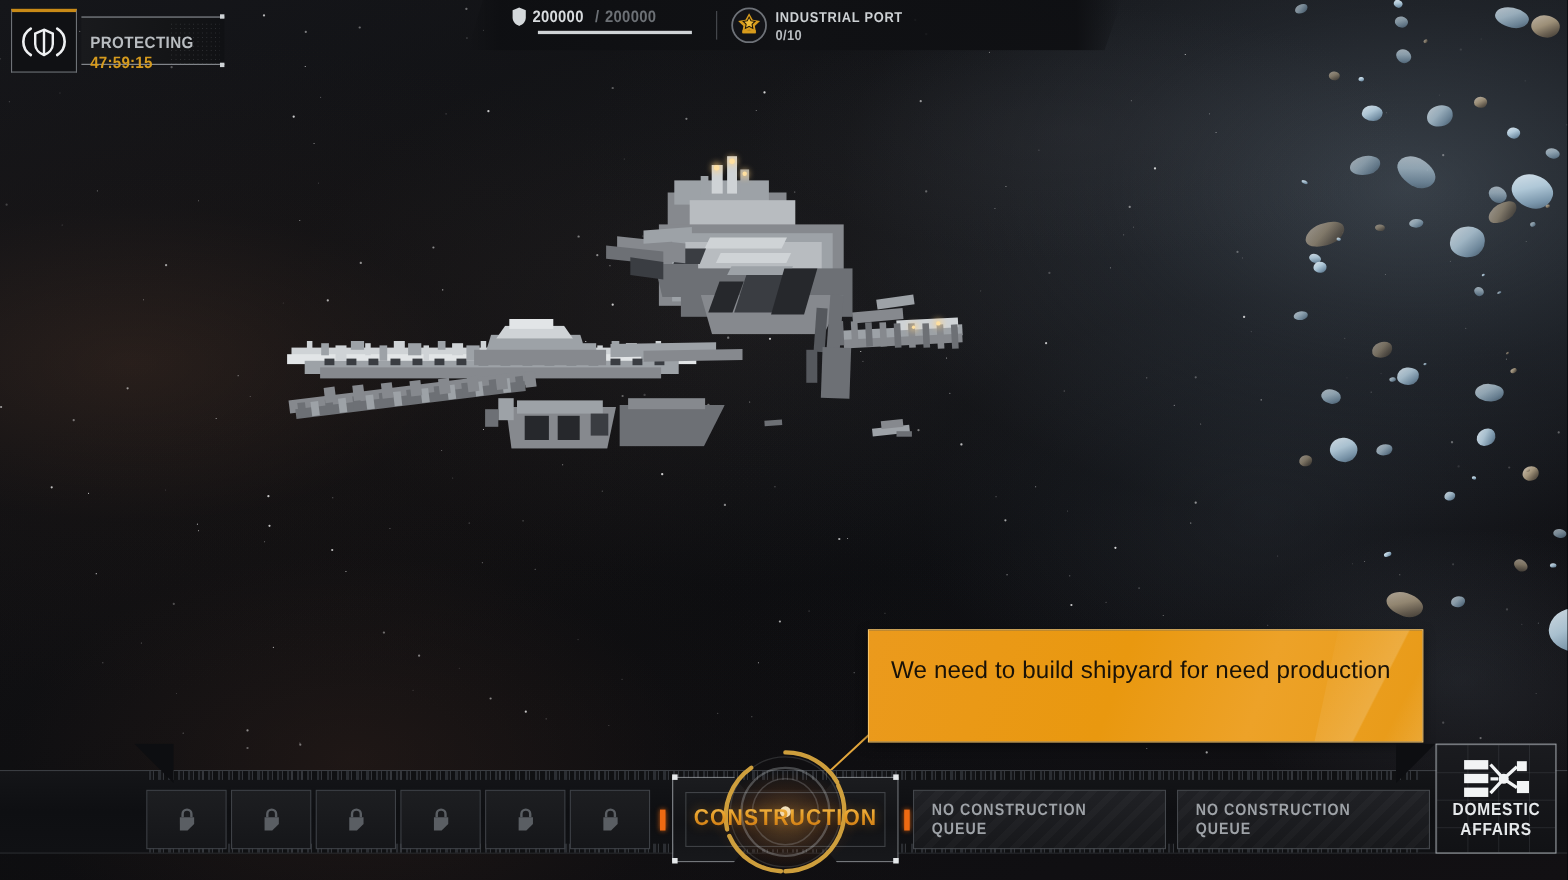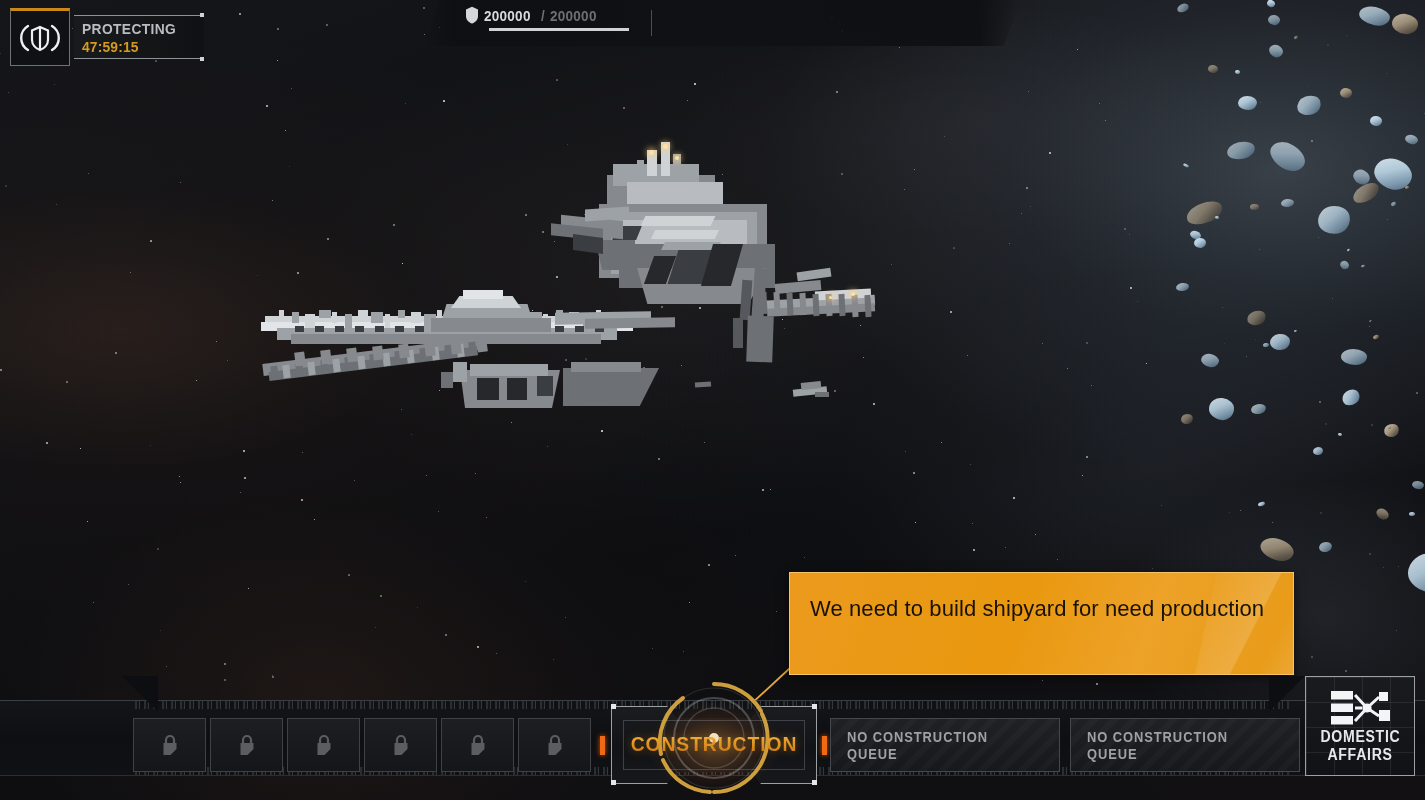--- a/index.html
+++ b/index.html
@@ -53,21 +53,21 @@
   #topleft { position:absolute; left:10px; top:8px; height:58px; display:flex; align-items:stretch; }
   #shieldbox {
     width:60px; height:58px; background:#101114;
     border:1px solid #6e7277; border-top:3px solid #c98a17;
     display:flex; align-items:center; justify-content:center; position:relative;
   }
   #protpanel {
     margin-left:4px; width:130px; height:44px; align-self:center; position:relative;
     background:linear-gradient(90deg,#191a1d 0%,#141517 60%,#101114 100%);
     border-top:1px solid #8e9297; border-bottom:1px solid #8e9297;
-    padding:4px 0 0 8px;
+    padding:15px 0 0 8px;
   }
   #protpanel:before, #protpanel:after {
     content:""; position:absolute; width:4px; height:4px; background:#cfd3d6; right:0;
   }
   #protpanel:before { top:-3px; } #protpanel:after { bottom:-3px; }
   #dots {
     position:absolute; right:4px; top:4px; width:46px; height:40px; opacity:.5;
     background-image:radial-gradient(#55585c 0.6px, transparent 0.7px);
     background-size:4px 4px;
   }
@@ -672,20 +672,33 @@
       <span class="hp-txt">200000</span>
       <span class="hp-txt hp-max">/</span>
       <span class="hp-txt hp-max">200000</span>
     </div>
     <div class="hp-bar"></div>
   </div>
 
   <div class="vsep"></div>
 
 
+  <div class="port">
+    <svg width="34" height="34" viewBox="0 0 34 34">
+      <circle cx="17" cy="17" r="15.4" fill="#131418" stroke="#6e7278" stroke-width="1.6"></circle>
+      <path d="M17 6 L20.3 12 L27 13 L22.2 17.6 L23.4 24 L17 21 L10.6 24 L11.8 17.6 L7 13 L13.7 12 Z" fill="#d79b1c"></path>
+      <path d="M17 8.6 L19 12.6 L23.4 13.2 L20.2 16.3 L21 20.6 L17 18.6 L13 20.6 L13.8 16.3 L10.6 13.2 L15 12.6 Z" fill="#1c1408"></path>
+      <path d="M17 10.6 L18.4 13.4 L21.4 13.8 L19.2 15.9 L19.7 18.9 L17 17.5 L14.3 18.9 L14.8 15.9 L12.6 13.8 L15.6 13.4 Z" fill="#eebb38"></path>
+      <rect x="11" y="21.4" width="12" height="3" fill="#d79b1c"></rect>
+    </svg>
+    <div class="port-txt">
+      <span class="port-name">INDUSTRIAL PORT</span>
+      <span class="port-val">0/10</span>
+    </div>
+  </div>
 </div>
 
 <svg id="pointer">
   <polyline points="90,-8 90,28 8,104" stroke="#e2a63c" stroke-width="1.8" fill="none"></polyline>
 </svg>
 
 <div id="tooltip">
   <div id="tip-text">We need to build shipyard for need production</div>
 </div>
 

